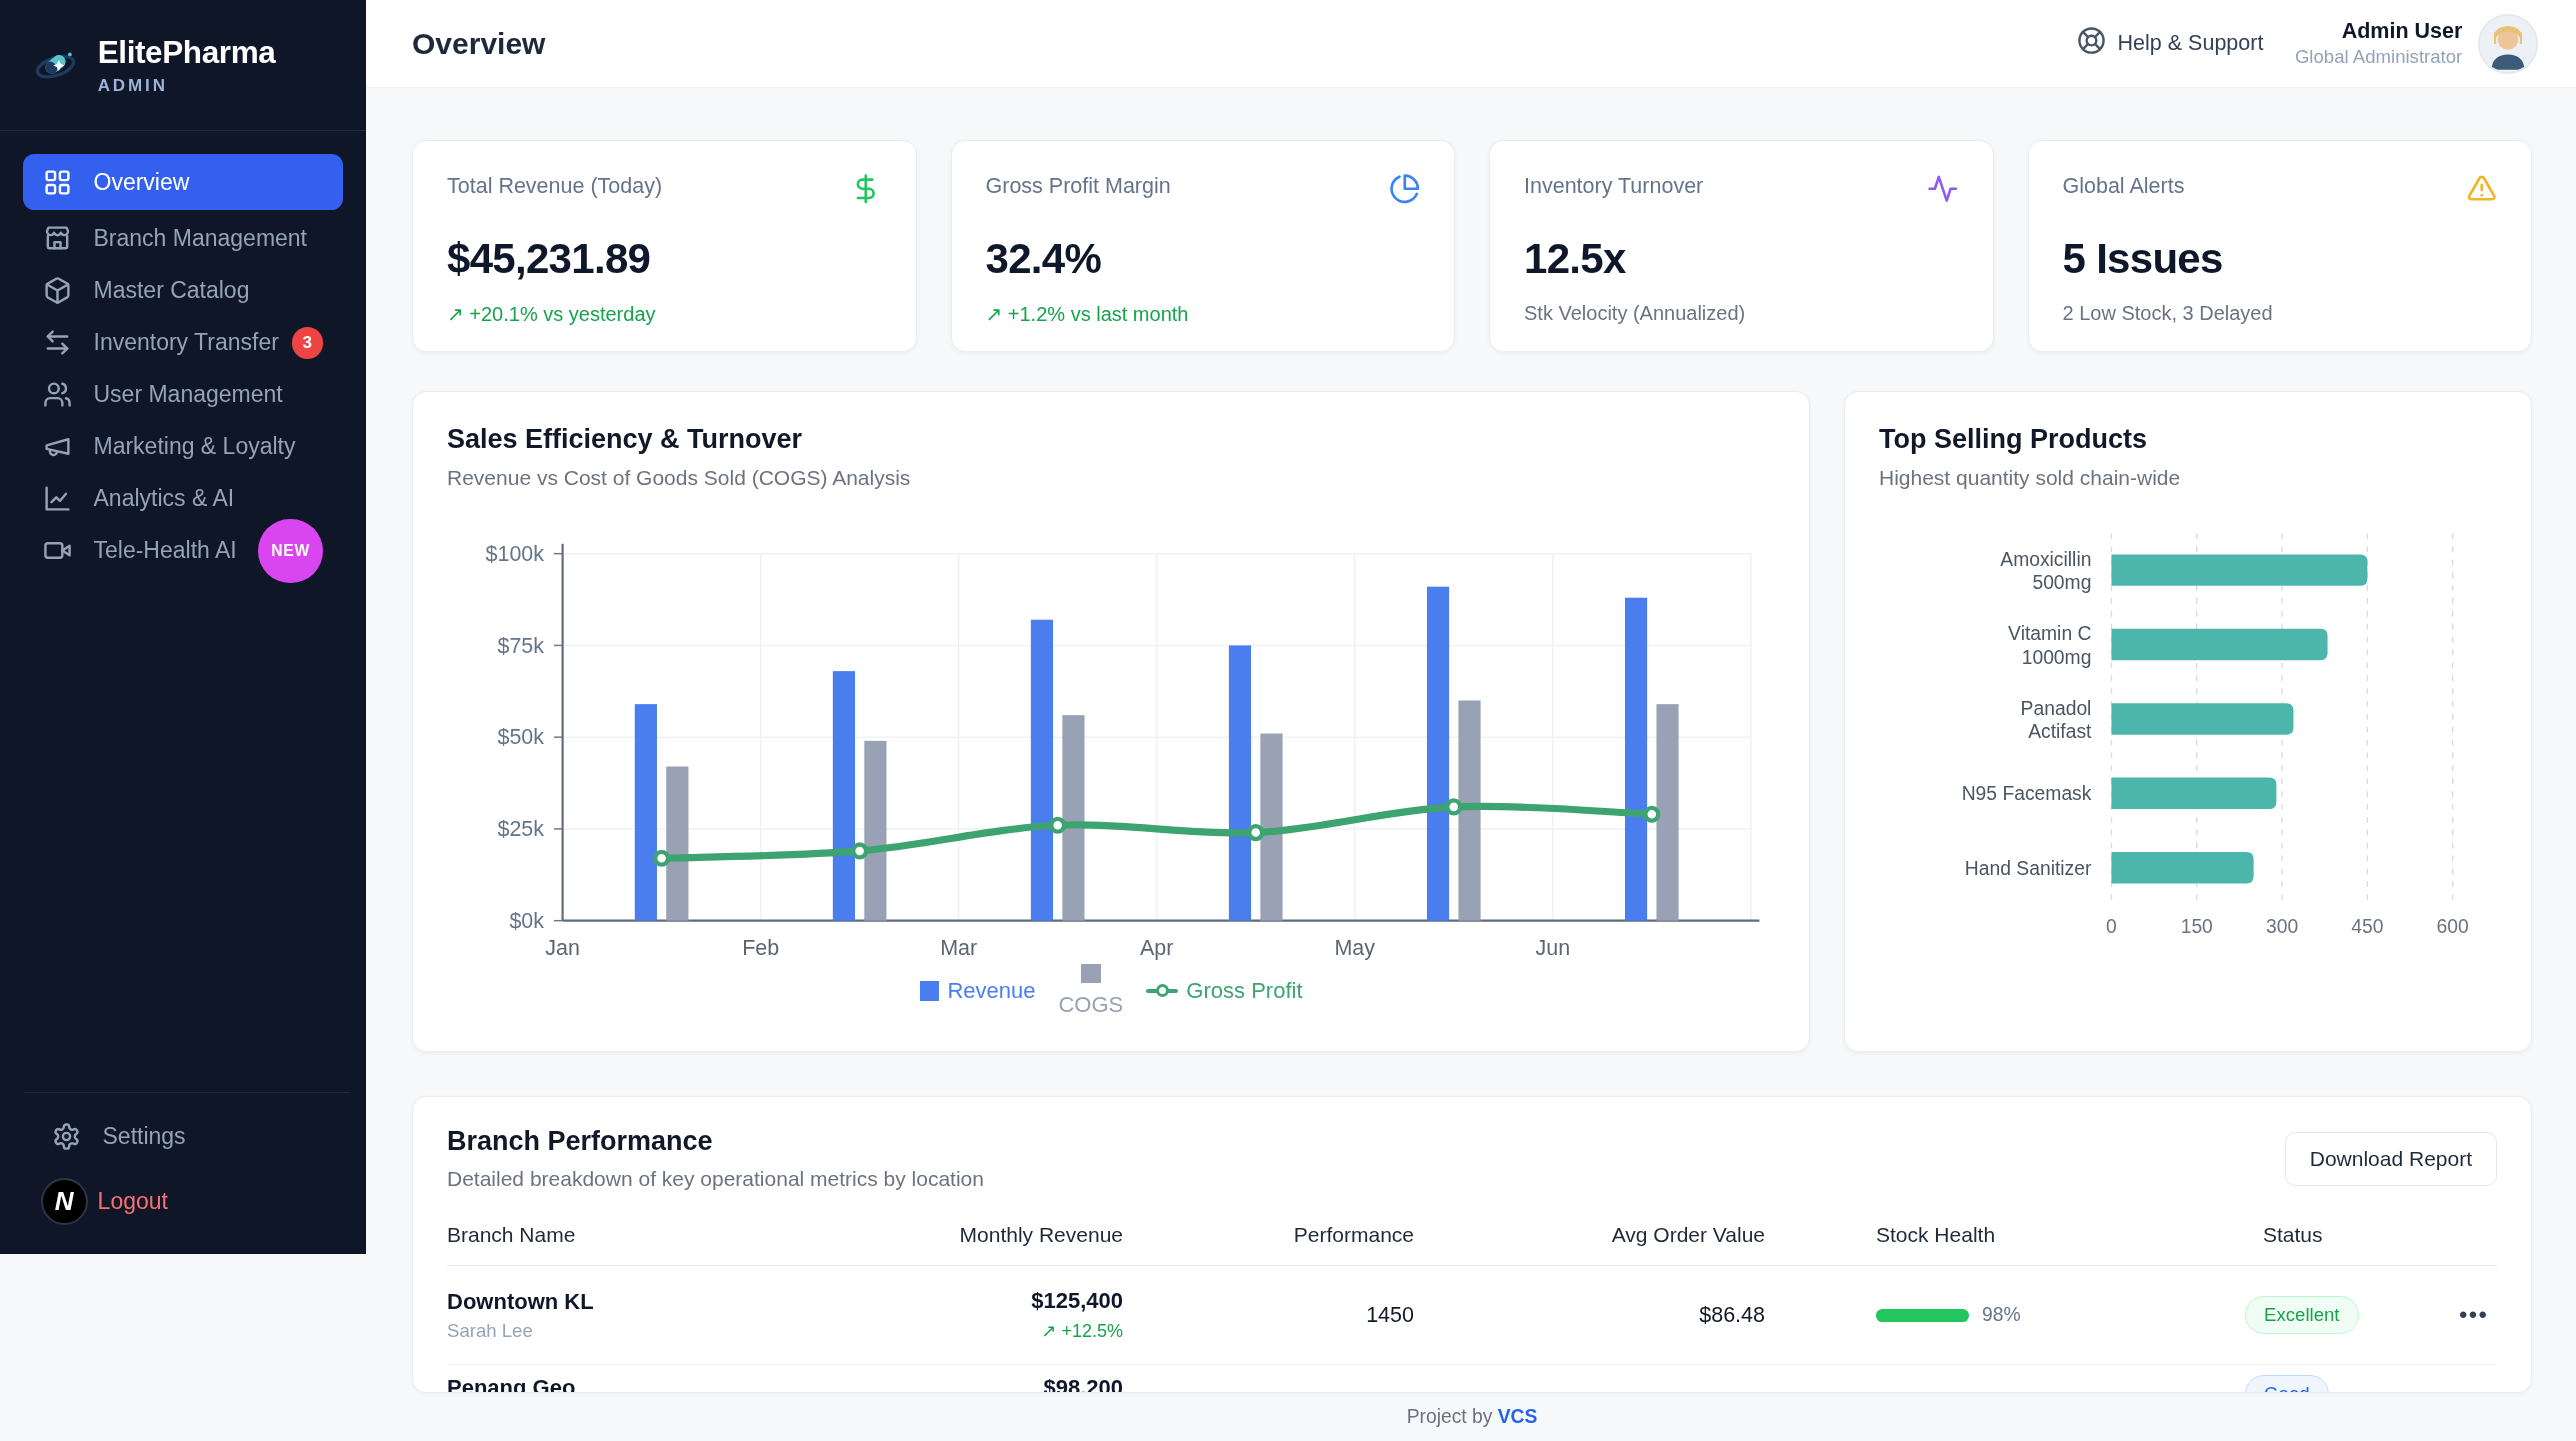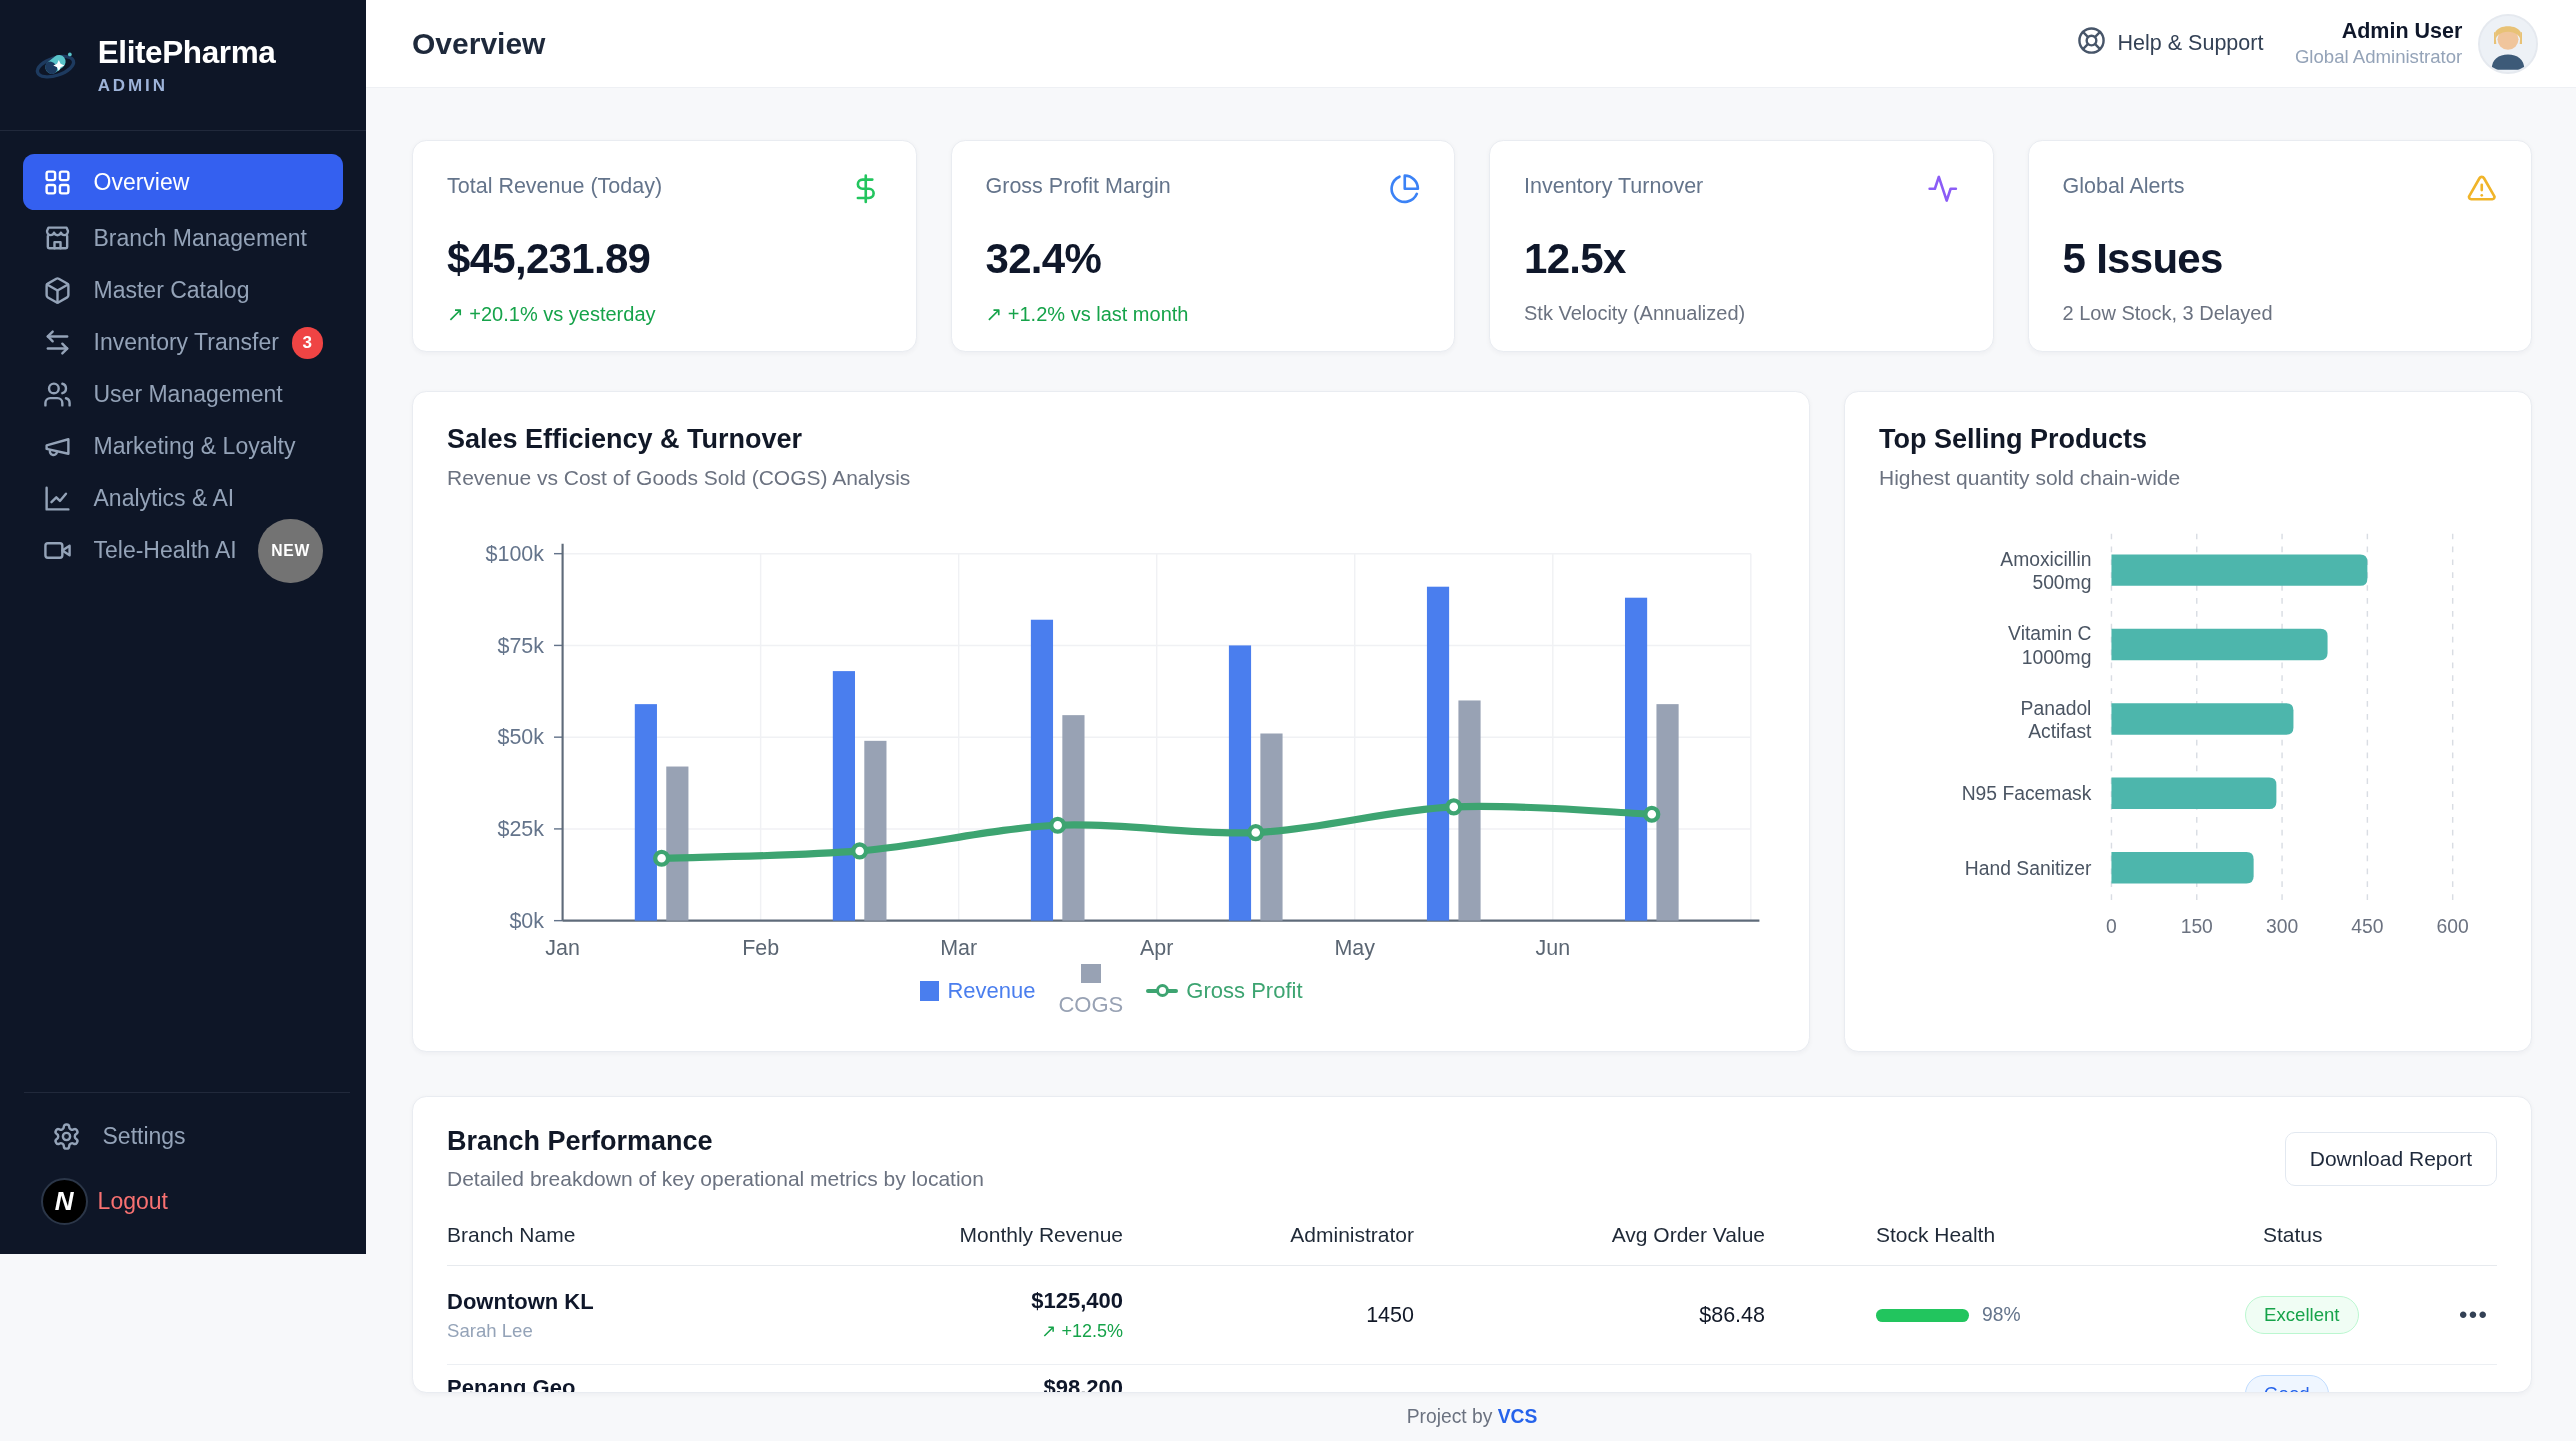--- a/index.html
+++ b/index.html
@@ -17,21 +17,21 @@
   .brand-tag { color:#9db3d9; font-size:17px; font-weight:bold; letter-spacing:2.9px; margin-top:5.7px; }
   .nav { padding:23px 23px 0; }
   .nav-item { display:flex; align-items:center; height:52px; padding:0 20px; border-radius:11.4px;
     color:#94a3b8; font-size:23px; cursor:pointer; }
   .nav-item.active { background:#3460f0; color:#ffffff; height:56px; margin-bottom:2.9px; }
   .nav-item .nicon { width:29px; height:29px; flex:0 0 29px; margin-right:21.5px; display:flex; }
   .nav-item .nicon svg { width:29px; height:29px; }
   .nav-label { flex:1; white-space:nowrap; }
   .nav-badge-count { min-width:31.5px; height:31.5px; border-radius:15.7px; background:#ef4444; color:#fff;
     font-size:17px; font-weight:bold; display:flex; align-items:center; justify-content:center; }
-  .nav-badge-new { background:#737373; color:#fff; font-size:15.7px; font-weight:bold;
+  .nav-badge-new { background:#d946ef; color:#fff; font-size:15.7px; font-weight:bold;
     padding:23px 13px; border-radius:715px; letter-spacing:0.7px; }
   .sidebar-bottom { position:absolute; left:0; right:16px; bottom:0; padding:17px 8px 29px;
     border-top:1.4px solid rgba(148,163,184,.14);margin-left:24px; }
   .logout-row { display:flex; align-items:center; margin-top:15.7px; padding:0 8.6px; cursor:pointer; }
   .n-logo { width:47px; height:47px; border-radius:50%; background:#000; color:#fff; display:flex;
     align-items:center; justify-content:center; font-size:26px; font-weight:bold;
     border:2.1px solid #2b3648; font-style:italic; }
   .logout-label { color:#f87171; font-size:23px; margin-left:10px; }
 
   
@@ -426,21 +426,21 @@
           <div>
             <h2 class="card-title" style="margin:0">Branch Performance</h2>
             <p class="card-sub" style="margin:10px 0 0 0">Detailed breakdown of key operational metrics by location</p>
           </div>
           <button class="download-btn">Download Report</button>
         </div>
 
         <div class="tgrid thead">
           <div>Branch Name</div>
           <div class="col-r">Monthly Revenue</div>
-          <div class="col-r">Administrator</div>
+          <div class="col-r">Performance</div>
           <div class="col-r">Avg Order Value</div>
           <div style="padding-left:111px">Stock Health</div>
           <div class="col-status" style="padding-left:40px">Status</div>
           <div></div>
         </div>
 
         <div class="tgrid trow">
           <div>
             <div class="bname">Downtown KL</div>
             <div class="bmgr">Sarah Lee</div>

